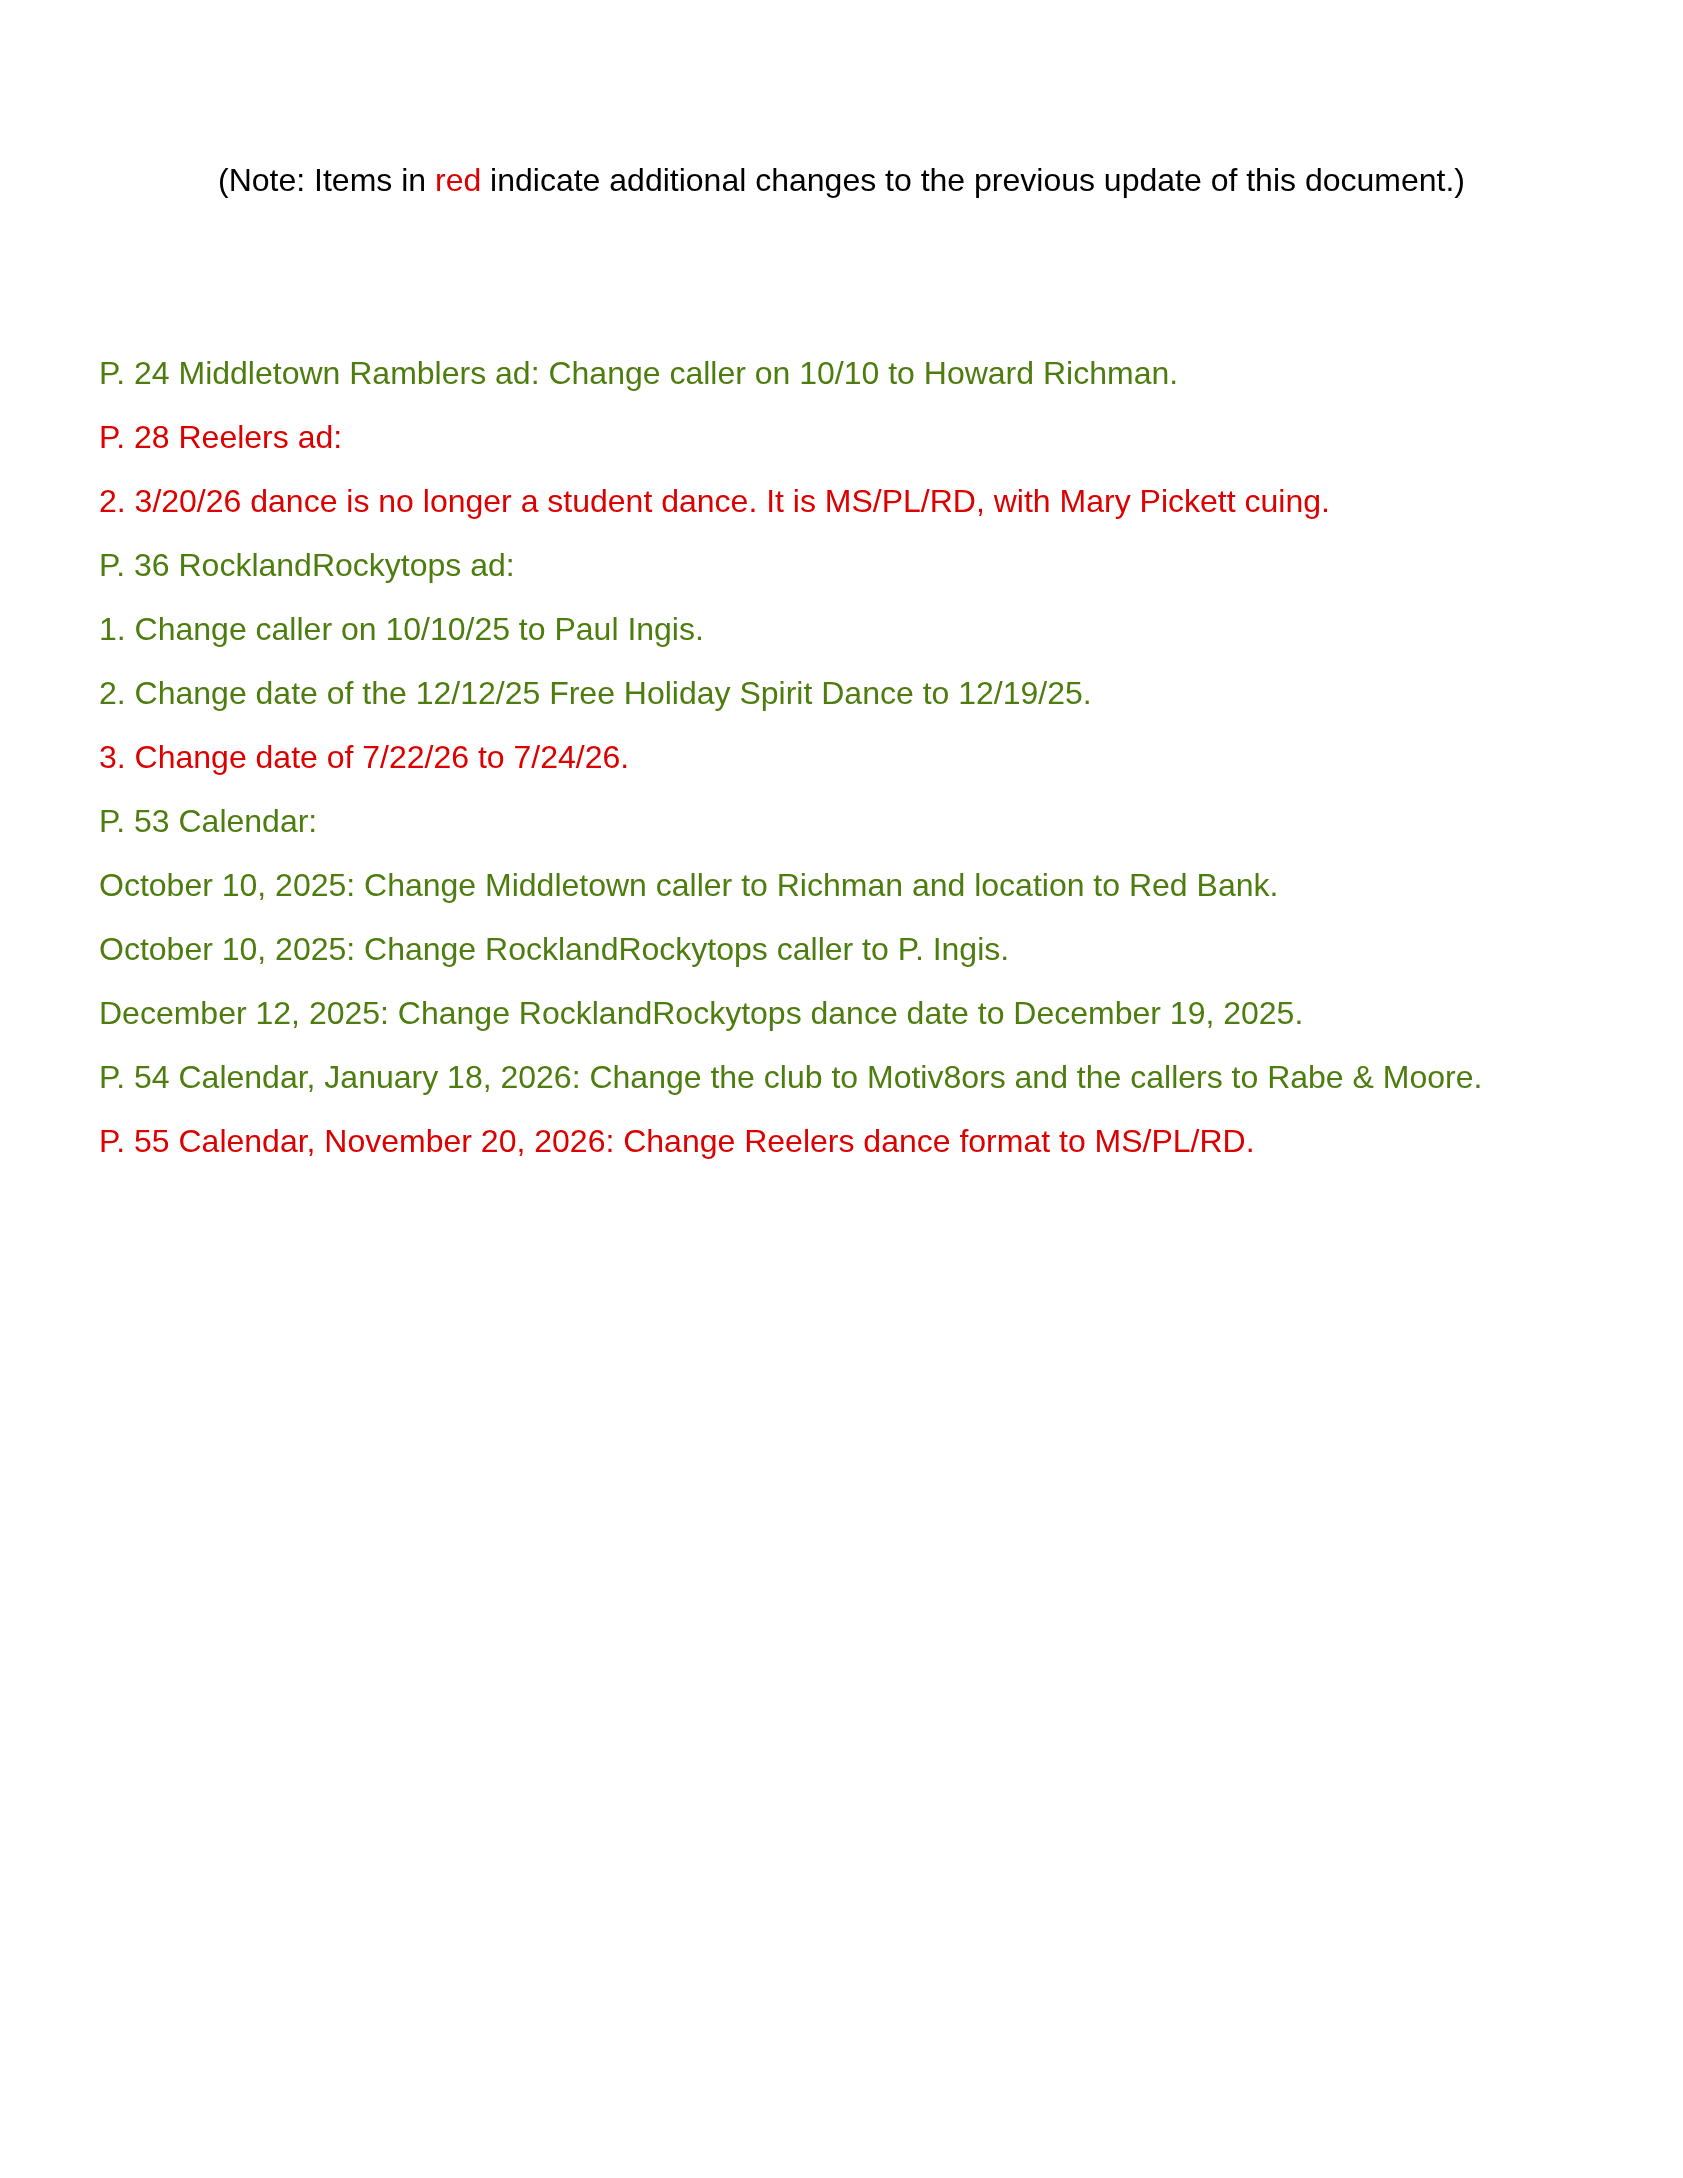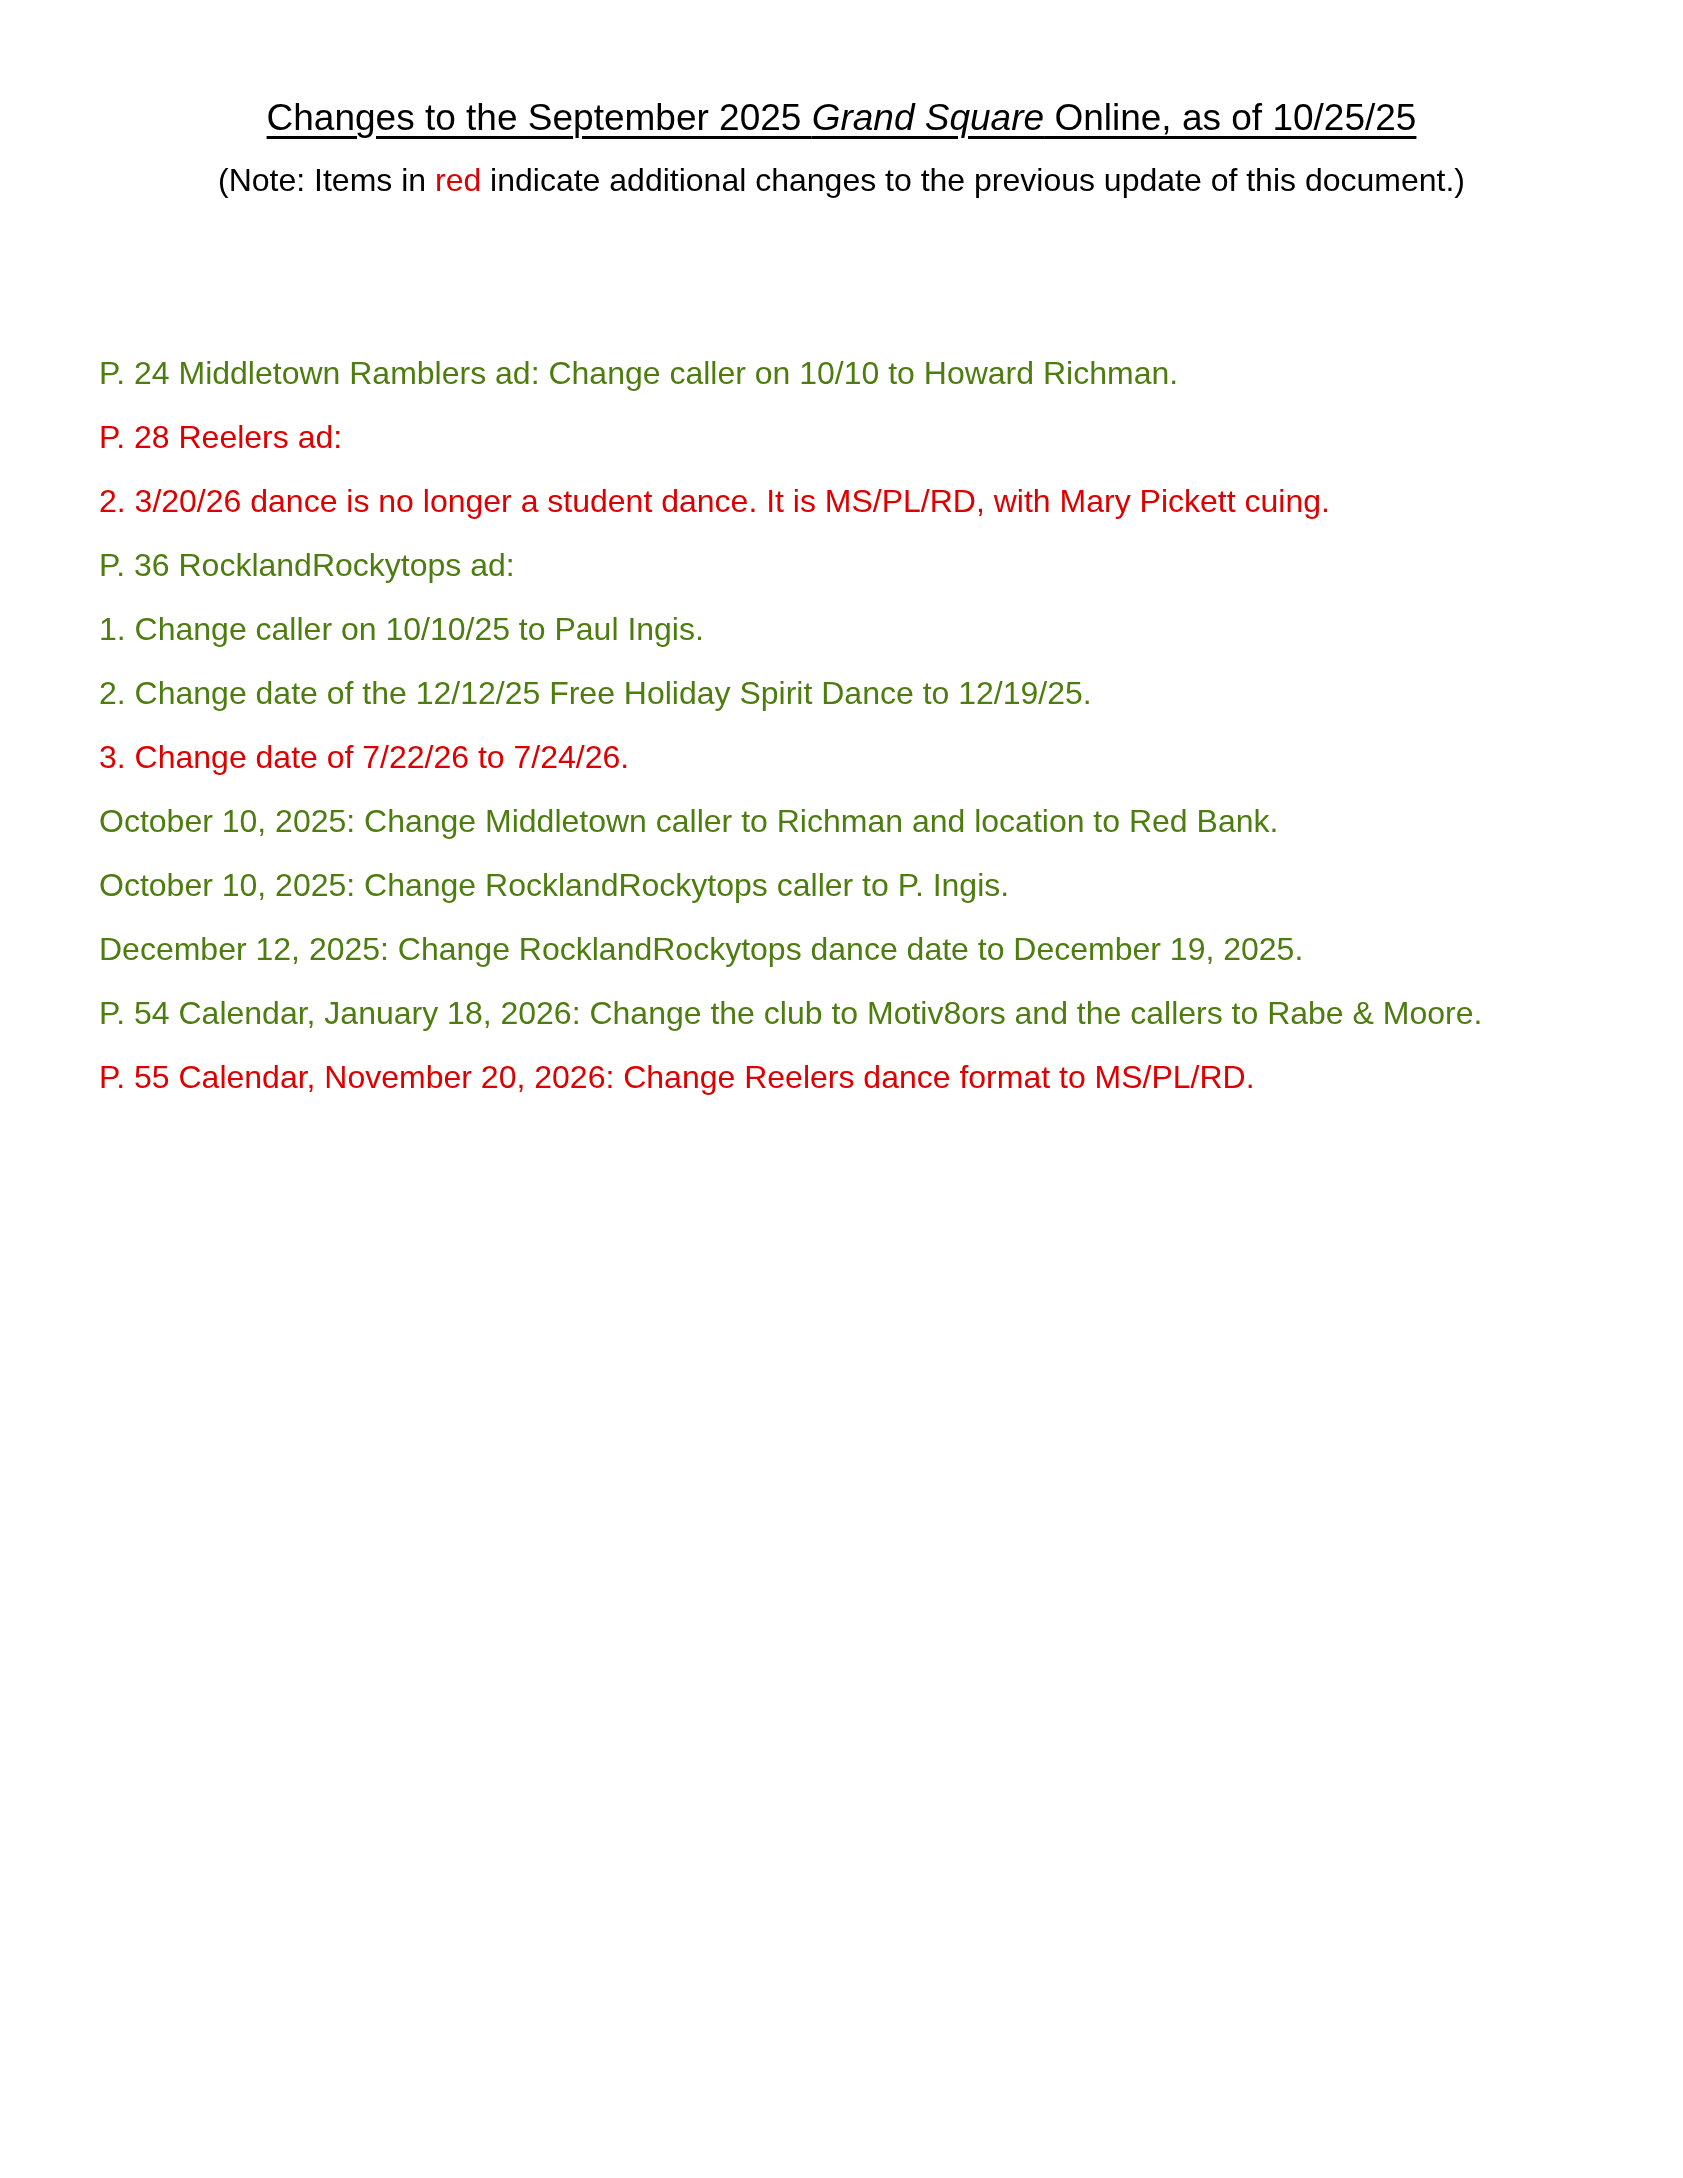--- a/index.html
+++ b/index.html
@@ -61,32 +61,32 @@
     white-space: nowrap;
   }
   .changes-list .line.black { color: #4d7c0f; }
   .changes-list .line.red   { color: var(--highlight-red, #dd0000); }
 </style>
 </head>
 <body>
 
 <div class="page">
 
-  <h1 class="doc-title"><span>Changes to the September 2025 </span><span class="italic">Grand Square</span><span> Online, as of 10/25/25</span></h1>
 
   <div class="doc-note"><span>(Note: Items in </span><span class="red-text">red</span><span> indicate additional changes to the previous update of this document.)</span></div>
 
   <main class="changes-list">
       <div class="line black">P. 24 Middletown Ramblers ad: Change caller on 10/10 to Howard Richman.</div>
       <div class="line red">P. 28 Reelers ad:</div>
       <div class="line red">2. 3/20/26 dance is no longer a student dance. It is MS/PL/RD, with Mary Pickett cuing.</div>
       <div class="line black">P. 36 RocklandRockytops ad:</div>
       <div class="line black">1. Change caller on 10/10/25 to Paul Ingis.</div>
       <div class="line black">2. Change date of the 12/12/25 Free Holiday Spirit Dance to 12/19/25.</div>
       <div class="line red">3. Change date of 7/22/26 to 7/24/26.</div>
+      <div class="line black">P. 53 Calendar:</div>
       <div class="line black">October 10, 2025: Change Middletown caller to Richman and location to Red Bank.</div>
       <div class="line black">October 10, 2025: Change RocklandRockytops caller to P. Ingis.</div>
       <div class="line black">December 12, 2025: Change RocklandRockytops dance date to December 19, 2025.</div>
       <div class="line black">P. 54 Calendar, January 18, 2026: Change the club to Motiv8ors and the callers to Rabe &amp; Moore.</div>
       <div class="line red">P. 55 Calendar, November 20, 2026: Change Reelers dance format to MS/PL/RD.</div>
     </main>
 
 </div>
 
 

